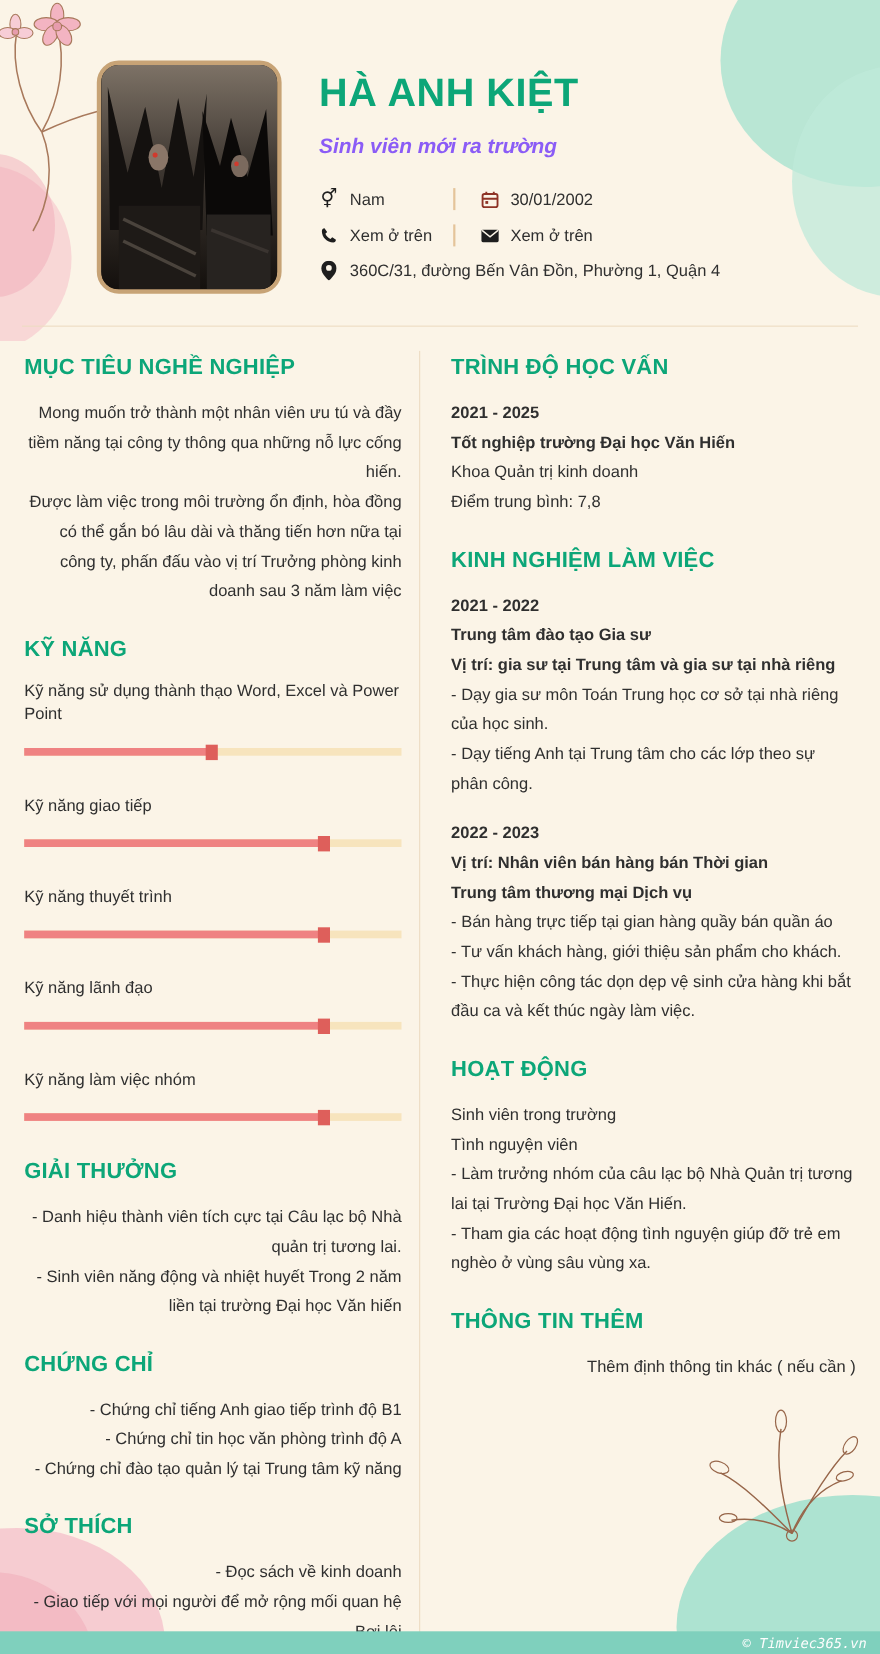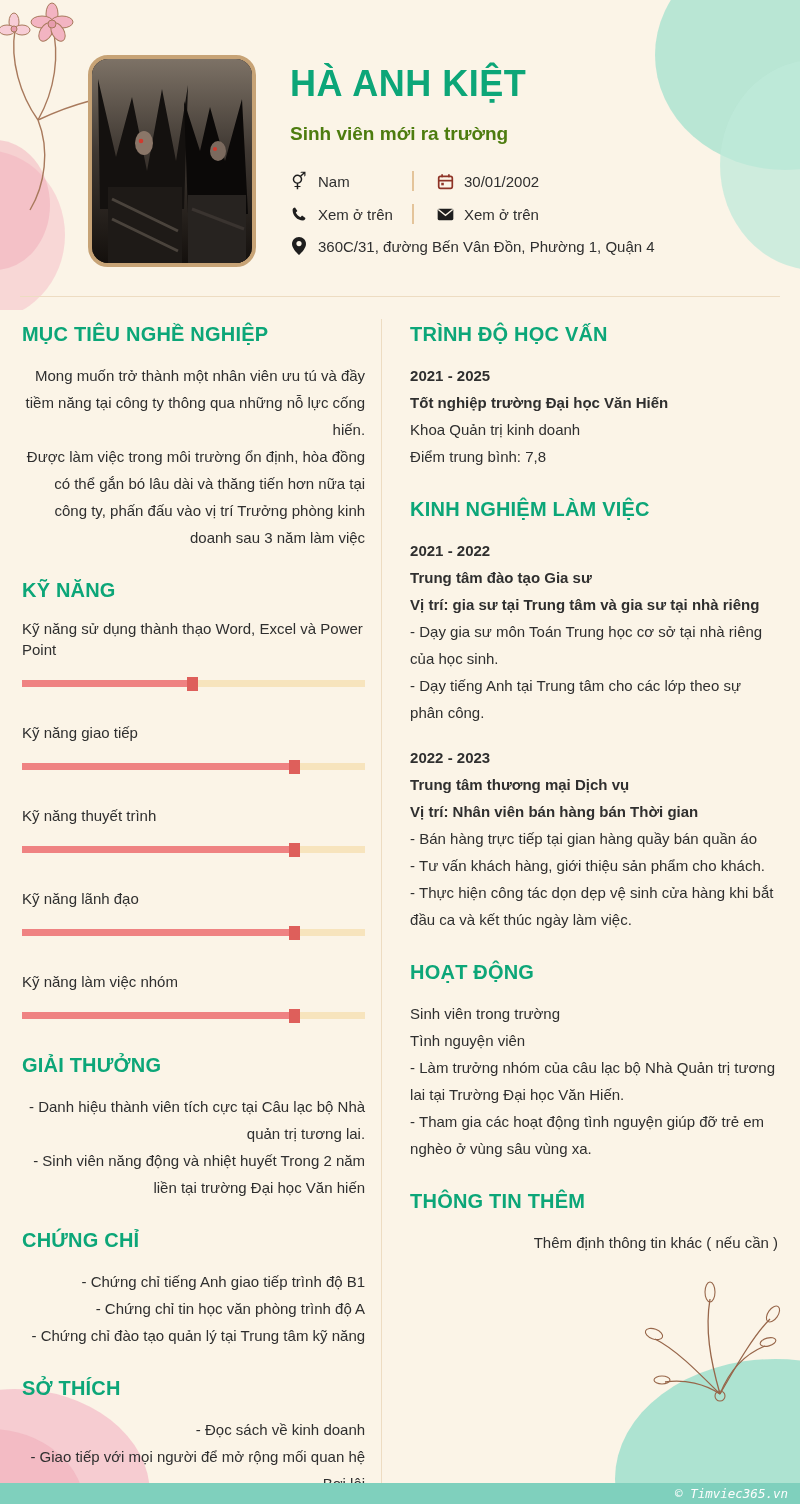--- a/index.html
+++ b/index.html
@@ -30,21 +30,21 @@
     border-radius: 20px; overflow: hidden;
     background: #1a1614;
   }
   .photo-frame svg { display: block; width: 100%; height: 100%; }
 
   .header-info { padding-top: 8px; min-width: 0; }
   .name {
     color: var(--accent, #0ca678);
     font-size: 36px; font-weight: 800; letter-spacing: .5px;
   }
-  .subtitle { margin-top: 18px; font-size: 19px; font-weight: 700; color: #4d7c0f; }
+  .subtitle { margin-top: 18px; font-size: 19px; font-weight: 700; color: #8b5cf6; font-style: italic; }
 
   .contact { margin-top: 26px; }
   .contact-row { display: flex; align-items: center; margin-bottom: 13px; }
   .contact-cell { display: flex; align-items: center; gap: 10px; }
   .cell-left { width: 122px; flex: none; }
   .vdiv { width: 0; border-left: 2px solid #e4c49a; height: 20px; margin-right: 22px; }
   .icon { display: inline-flex; width: 18px; justify-content: center; flex: none; }
   .icon svg { display: block; }
   .glyph-icon { font-family: "DejaVu Sans", sans-serif; font-size: 17px; line-height: 1; color: #1e1e1e; }
 
@@ -348,22 +348,22 @@
         <div class="job">
           <div class="bold-line">2021 - 2022</div>
           <div class="bold-line">Trung tâm đào tạo Gia sư</div>
           <div class="bold-line">Vị trí: gia sư tại Trung tâm và gia sư tại nhà riêng</div>
           <div class="job-bullet">- Dạy gia sư môn Toán Trung học cơ sở tại nhà riêng của học sinh.</div>
           <div class="job-bullet">- Dạy tiếng Anh tại Trung tâm cho các lớp theo  sự phân công.</div>
         </div>
 
         <div class="job">
           <div class="bold-line">2022 - 2023</div>
+          <div class="bold-line">Vị trí: Nhân viên bán hàng bán Thời gian</div>
           <div class="bold-line">Trung tâm thương mại Dịch vụ</div>
-          <div class="bold-line">Vị trí: Nhân viên bán hàng bán Thời gian</div>
           <div class="job-bullet">- Bán hàng trực tiếp tại gian hàng quầy bán quần áo</div>
           <div class="job-bullet">- Tư vấn khách hàng, giới thiệu sản phẩm cho khách.</div>
           <div class="job-bullet">- Thực hiện công tác dọn dẹp vệ sinh cửa hàng khi bắt đầu ca và kết thúc ngày làm việc.</div>
         </div>
       </div>
 
       <div class="section">
         <div class="section-title">HOẠT ĐỘNG</div>
         <div class="act-line">Sinh viên trong trường</div>
         <div class="act-line">Tình nguyện viên</div>

